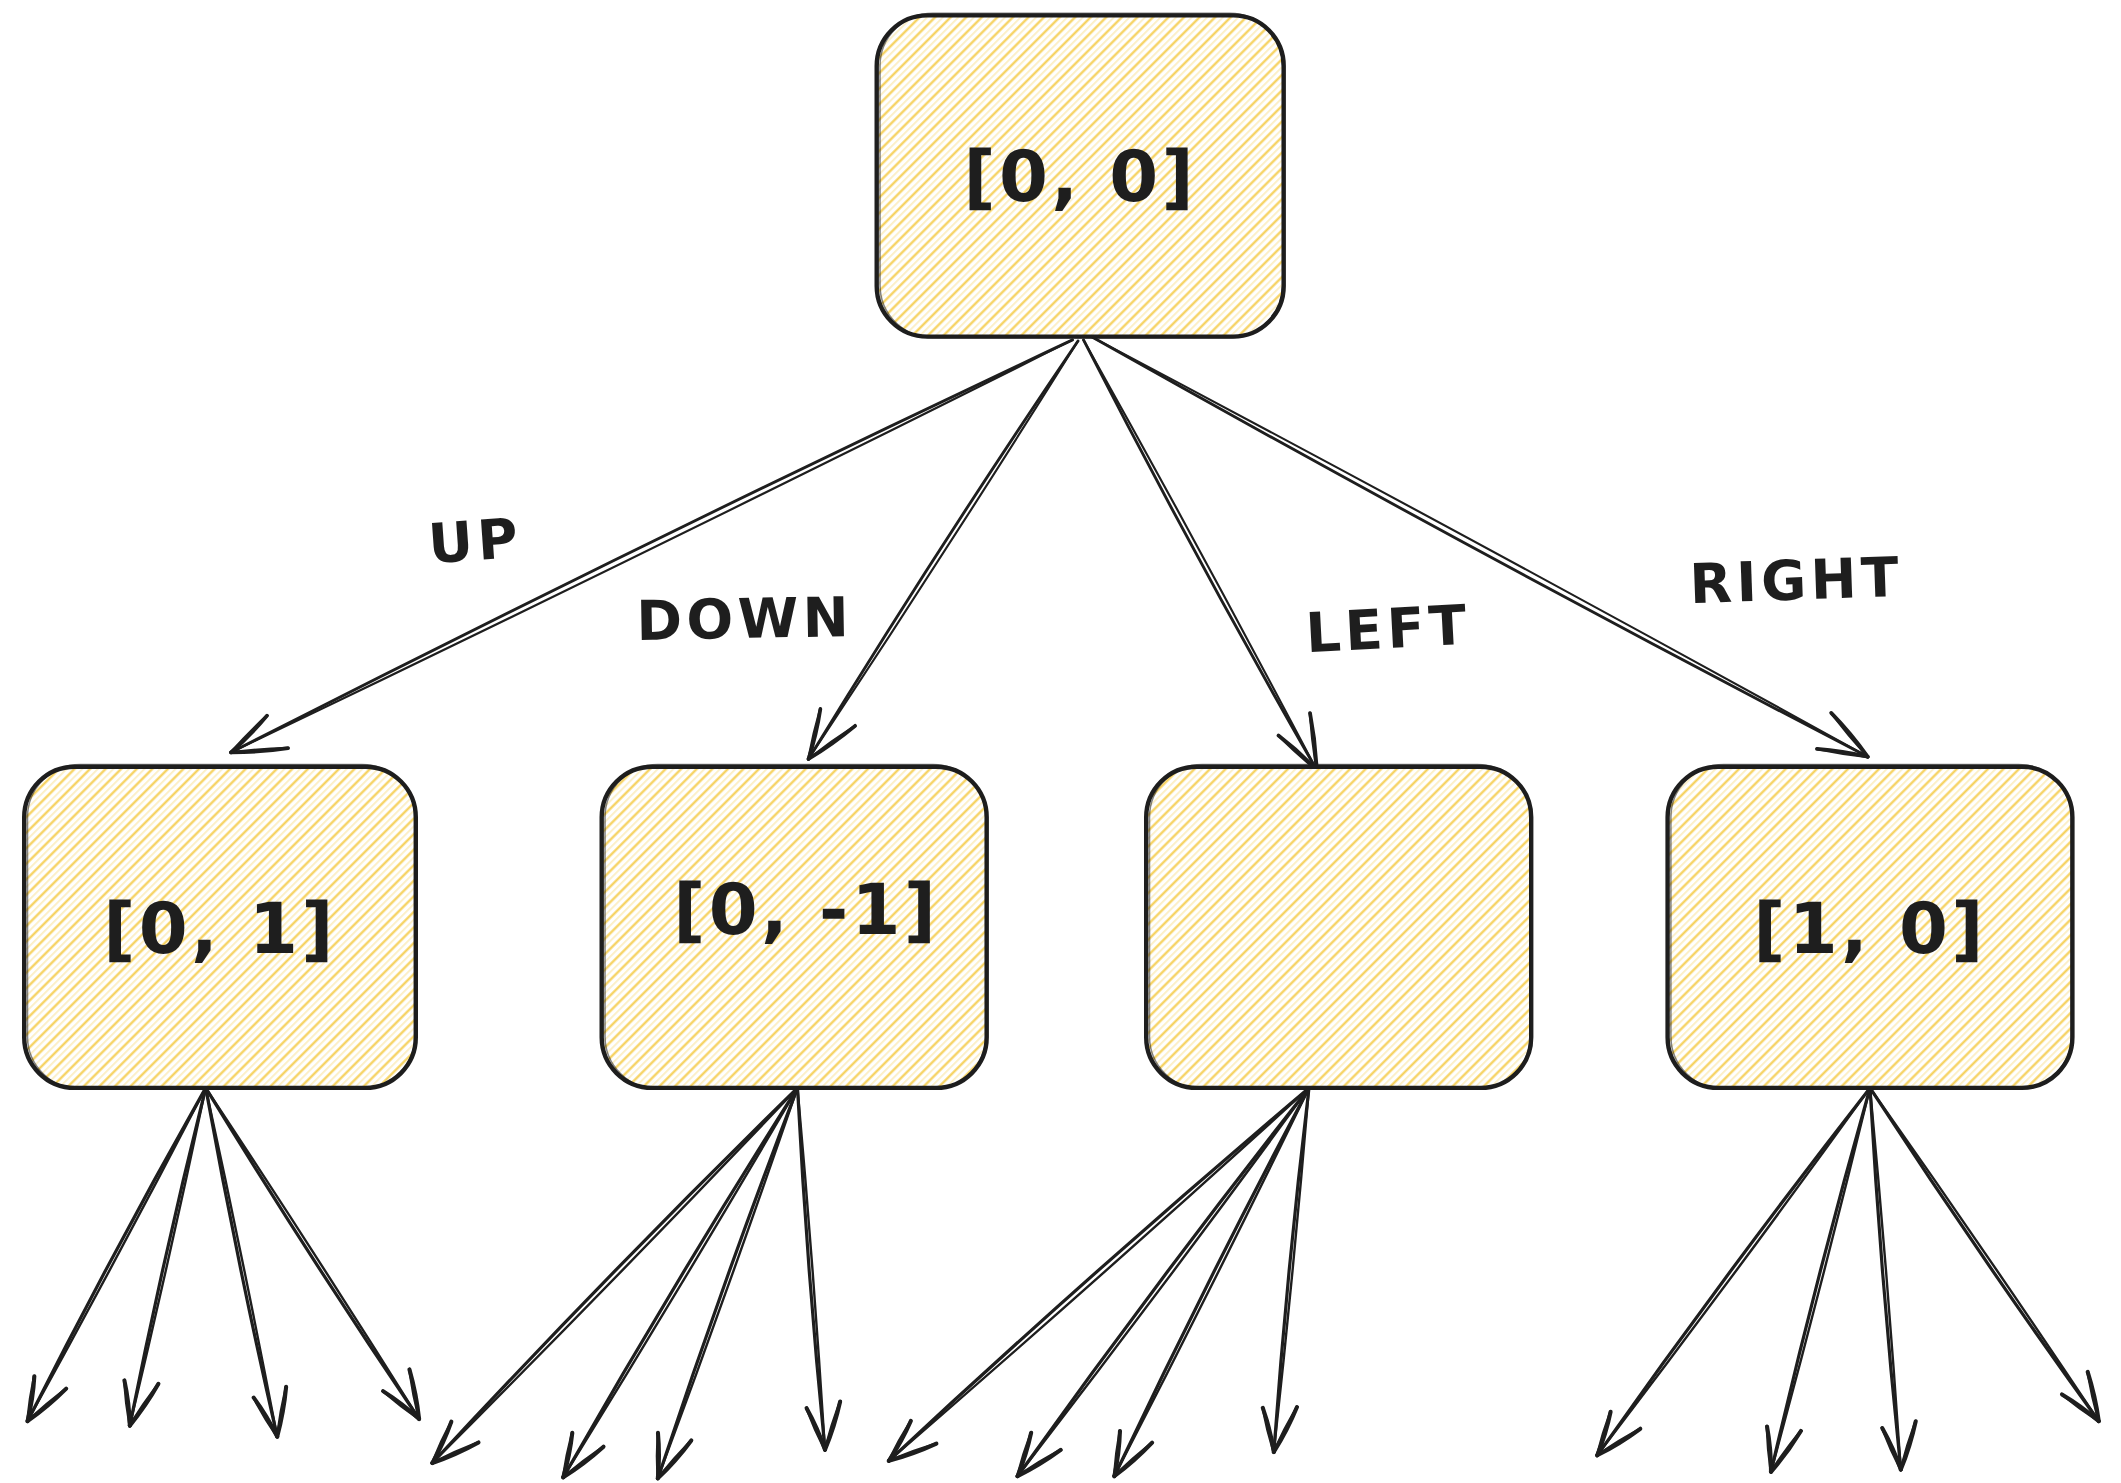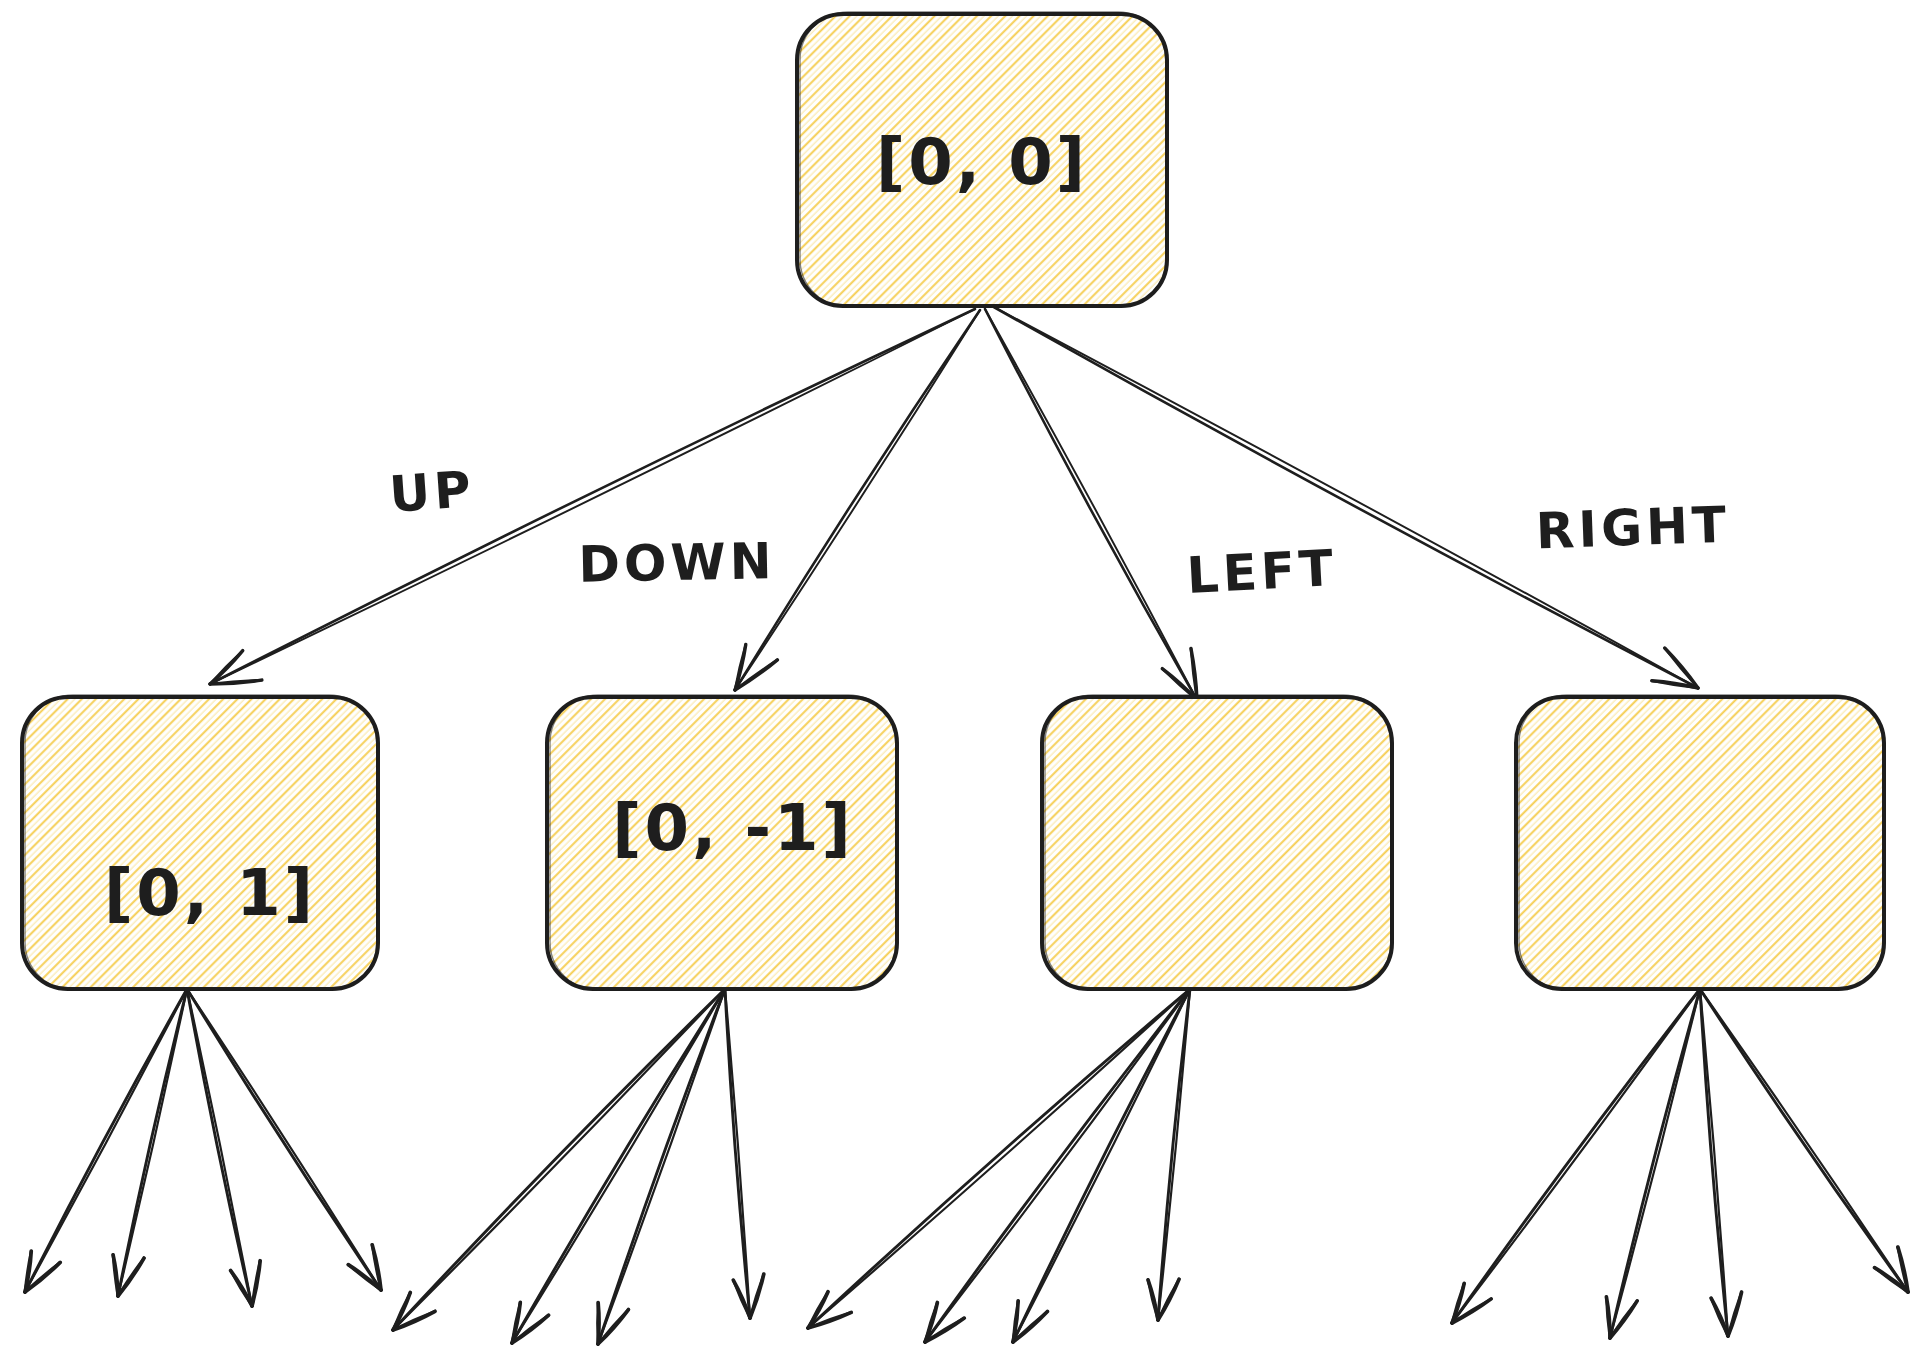--- a/index.html
+++ b/index.html
@@ -196,20 +196,21 @@
         <rect x="1042" y="697" width="350" height="292" rx="46" ry="46" fill="url(#hachure)" stroke="#1e1e1e" stroke-width="4"></rect>
         <rect x="1045" y="695" width="346" height="295" rx="48" ry="48" fill="none" stroke="#1e1e1e" stroke-width="1.4" opacity="0.55"></rect>
       </g>
       <g>
         <rect x="1516" y="697" width="368" height="292" rx="46" ry="46" fill="url(#hachure)" stroke="#1e1e1e" stroke-width="4"></rect>
         <rect x="1519" y="695" width="364" height="295" rx="48" ry="48" fill="none" stroke="#1e1e1e" stroke-width="1.4" opacity="0.55"></rect>
       </g>
     </svg>
 
   <div class="node-label" style="left: 982px; top: 162px;">[0, 0]</div>
-  <div class="node-label" style="left: 200px; top: 893px; padding-left: 20px;">[0, 1]</div>
+  <div class="node-label" style="left: 200px; top: 845px;">[0, 1]</div>
   <div class="node-label" style="left: 722px; top: 828px; padding-left: 22px;">[0, -1]</div>
+  <div class="node-label" style="left: 1700px; top: 845px;">[1, 0]</div>
 
   <div class="edge-label" style="left: 432px; top: 492px; transform: translate(-50%, -50%) rotate(-4deg);">UP</div>
   <div class="edge-label" style="left: 677px; top: 563px; transform: translate(-50%, -50%) rotate(-1deg);">DOWN</div>
   <div class="edge-label" style="left: 1262px; top: 572px; transform: translate(-50%, -50%) rotate(-3deg);">LEFT</div>
   <div class="edge-label" style="left: 1633px; top: 528px; transform: translate(-50%, -50%) rotate(-2deg);">RIGHT</div>
 </div>
 
 </body></html>

